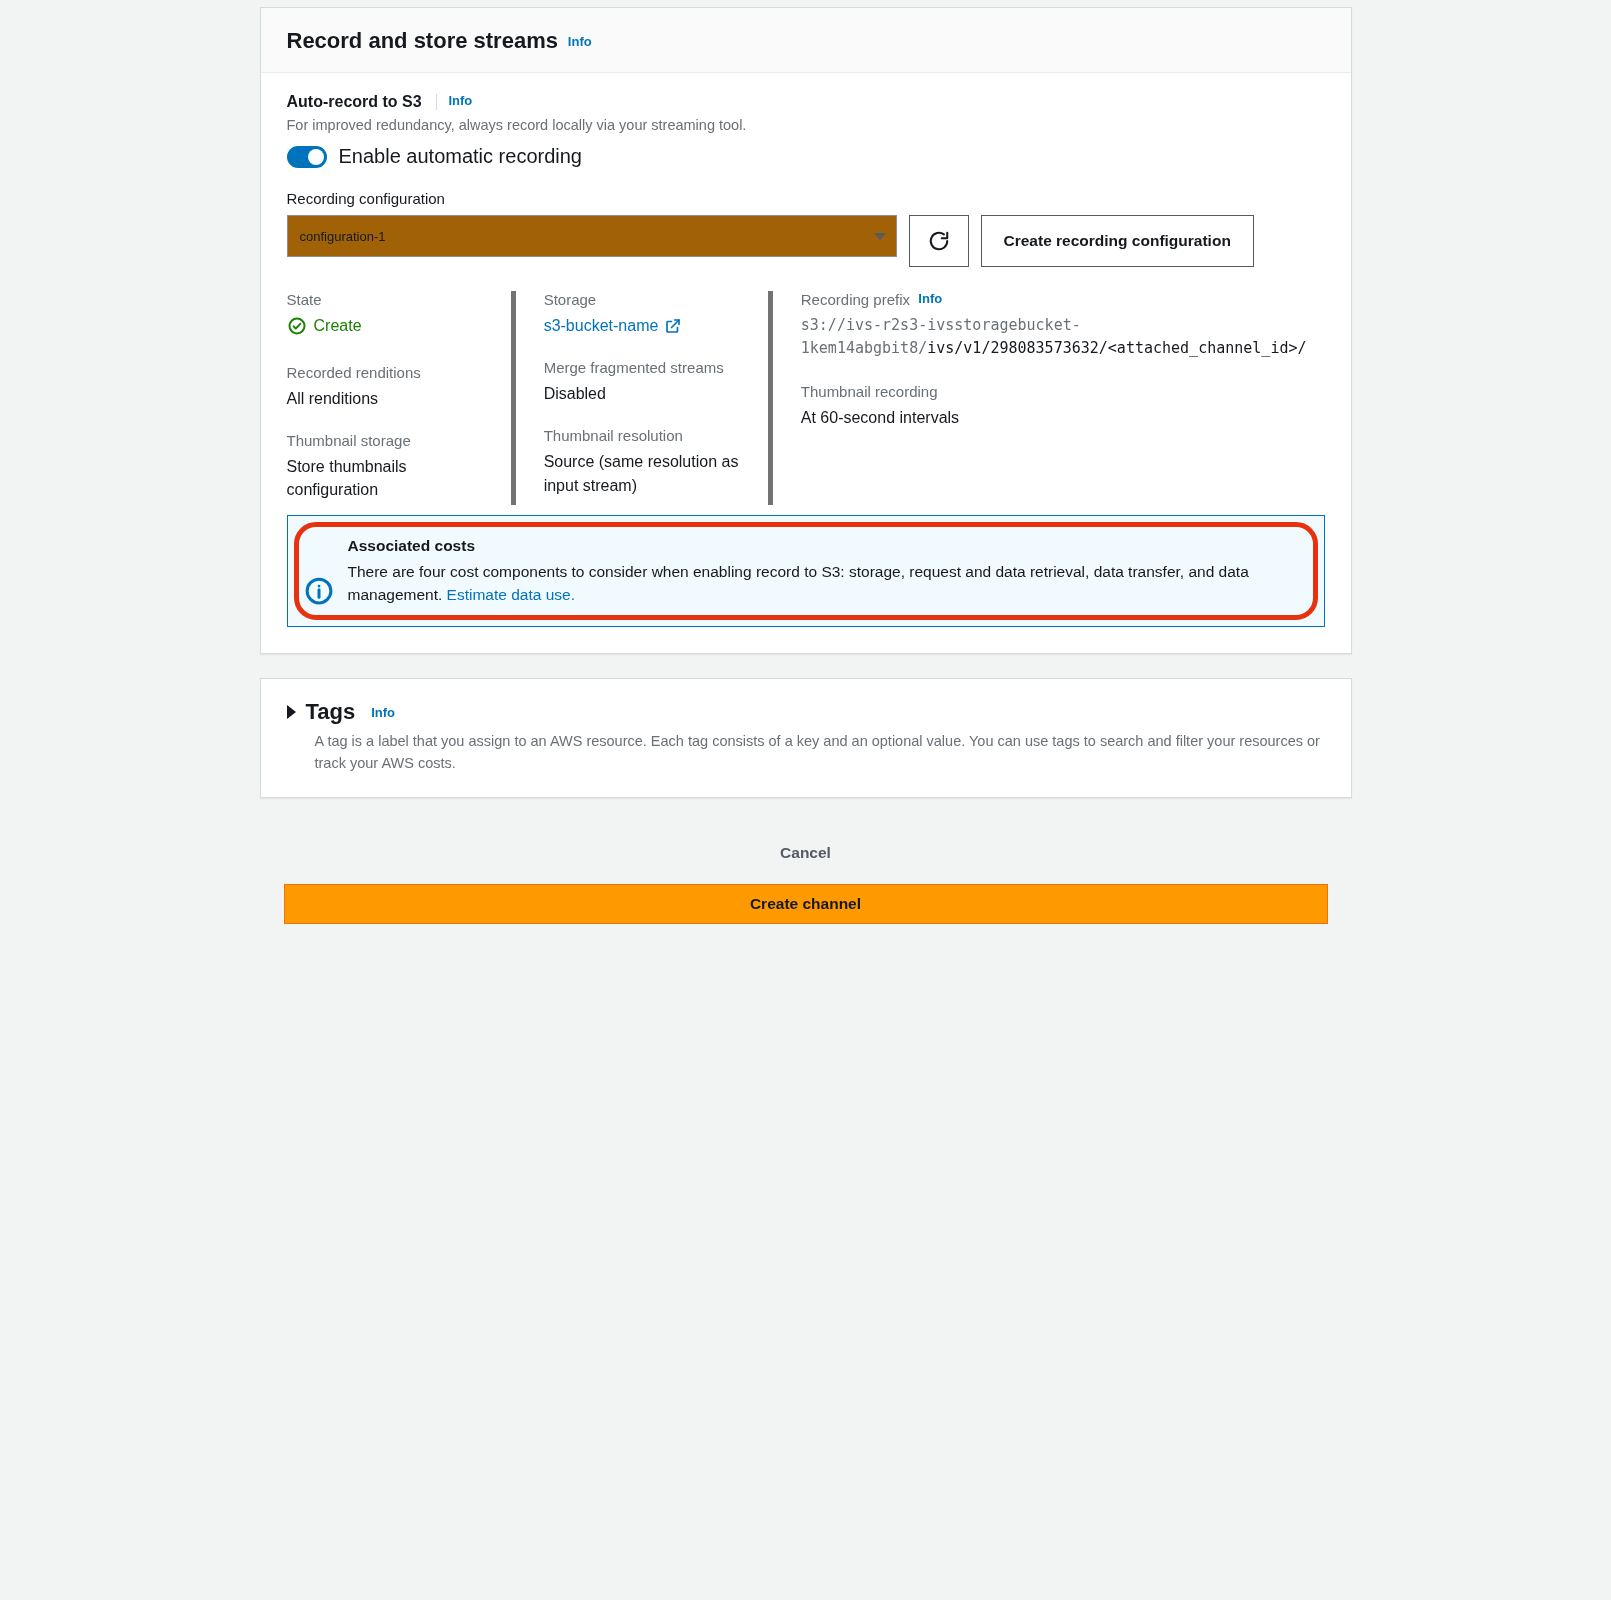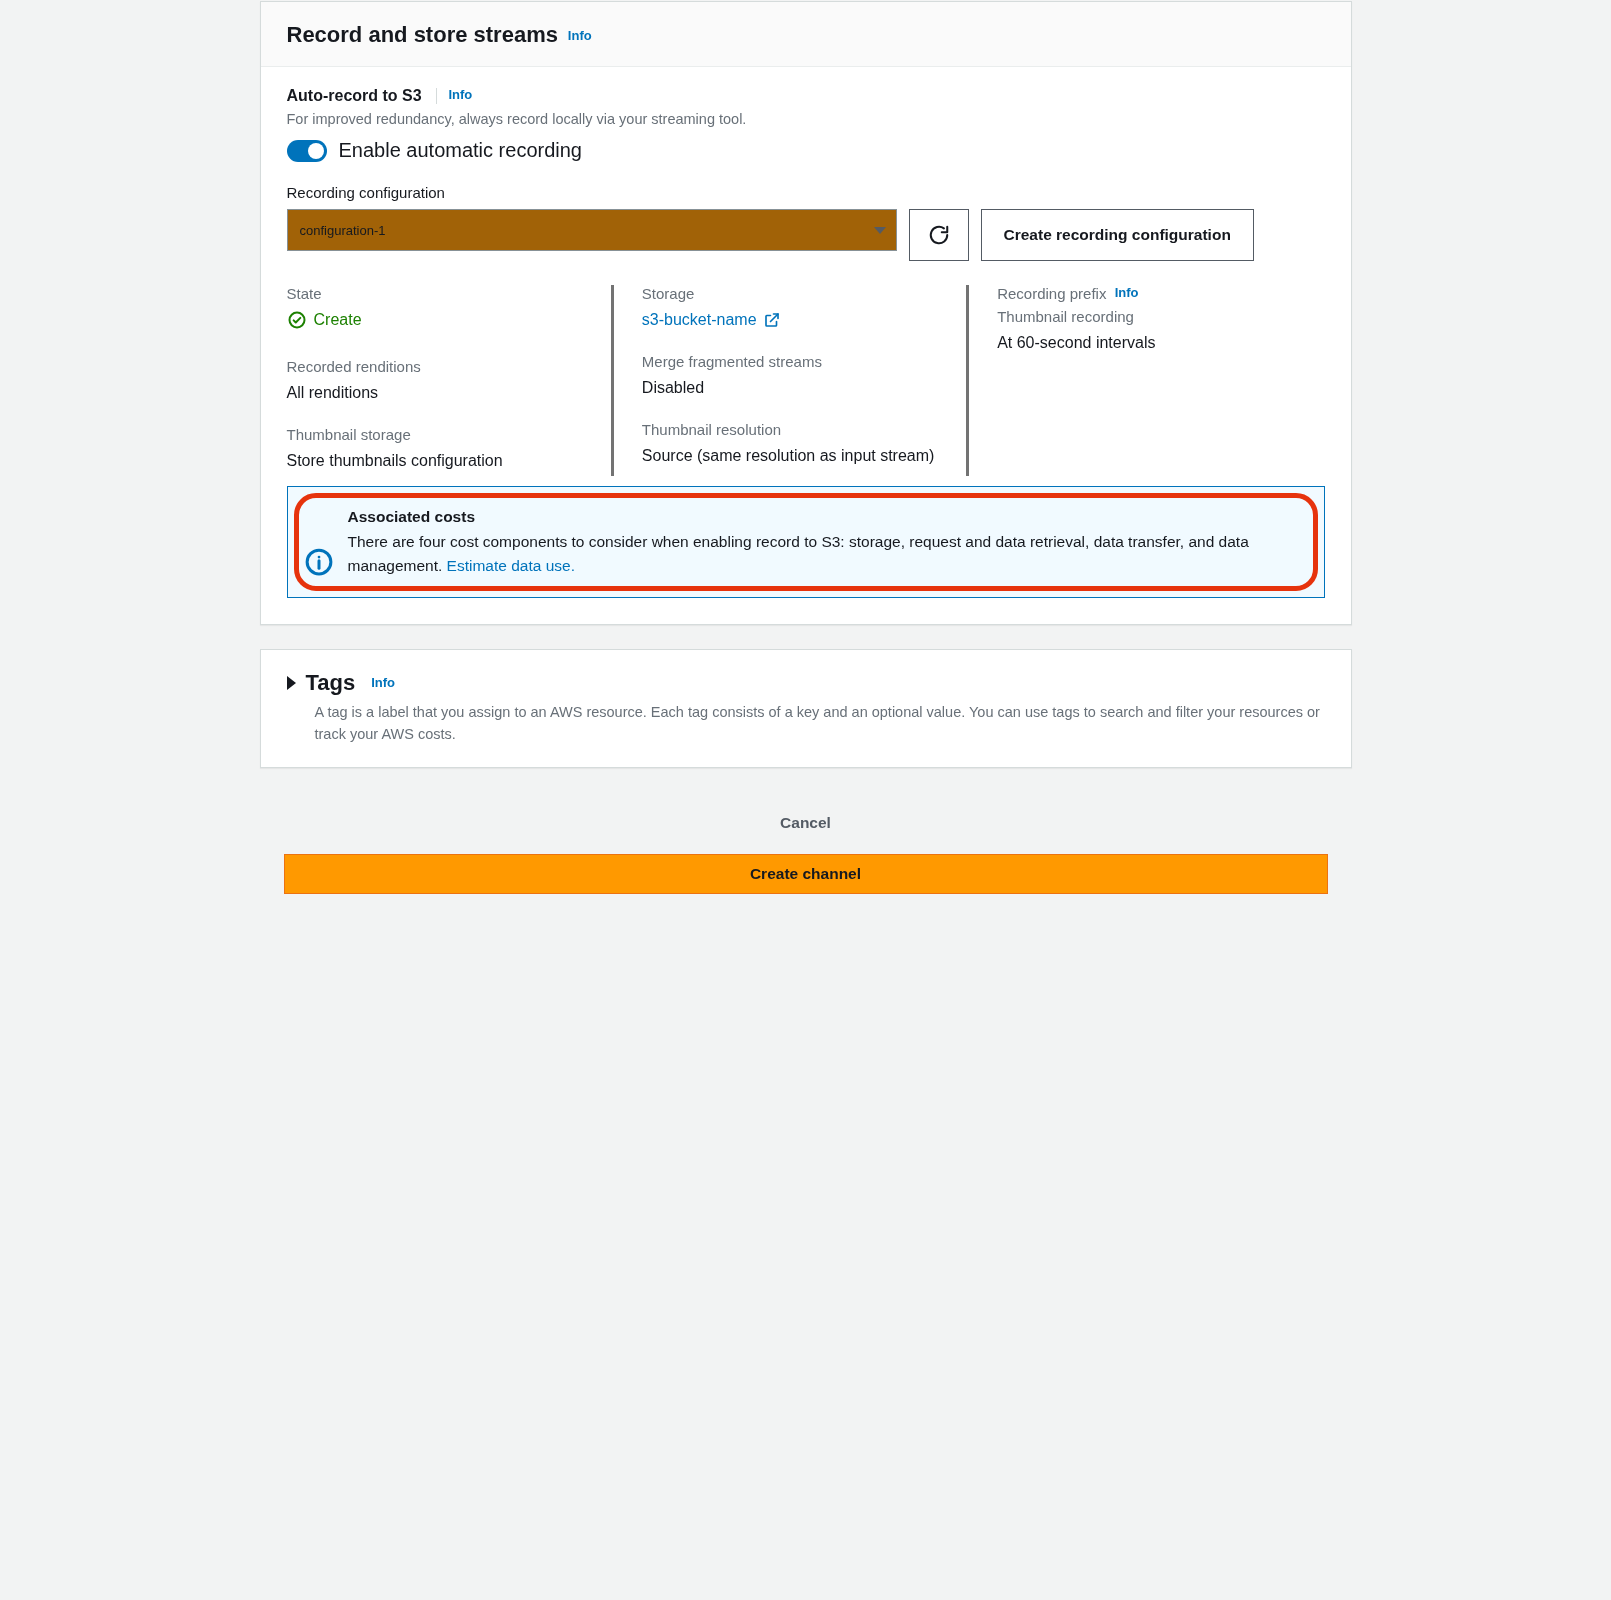--- a/index.html
+++ b/index.html
@@ -10,21 +10,21 @@
     color: #16191f;
     background: #f2f3f3;
   }
   body { width: 1611px; }
   .scale-wrap {
     
     transform-origin: top left;
   }
   .page {
     width: 1100px;
-    margin: 1px auto;
+    margin: 7px auto;
     padding: 0 4px;
   }
   .panel {
     background: #fff;
     border: 1px solid #d5dbdb;
     box-shadow: 0 1px 1px rgba(0,0,0,0.05);
     margin-bottom: 24px;
   }
   .panel-header {
     background: #fafafa;
@@ -140,21 +140,21 @@
     display: flex;
     align-items: center;
     cursor: pointer;
   }
   .detail-grid {
     display: grid;
     grid-template-columns: 1fr 1fr 1fr;
     gap: 26px 28px;
     border-bottom: none;
   }
-  .detail-col { border-right: 3px solid #737373; padding-right: 18px; }
+  .detail-col { border-right: 5px solid #737373; padding-right: 18px; }
   .detail-col:last-child { border-right: none; }
   .detail-label {
     color: #687078;
     font-size: 15px;
     margin-bottom: 6px;
   }
   .detail-value {
     font-size: 16px;
     color: #16191f;
     margin-bottom: 22px;
@@ -321,20 +321,23 @@
           <div class="detail-value">Disabled</div>
           <div class="detail-label">Thumbnail resolution</div>
           <div class="detail-value last">Source (same resolution as input stream)</div>
         </div>
 
         <div class="detail-col">
           <div class="detail-label">
             <span>Recording prefix</span>&nbsp;
             <a class="info-link small">Info</a>
           </div>
+          <div class="detail-value mono">
+            <span class="muted">s3://ivs-r2s3-ivsstoragebucket-1kem14abgbit8/</span><span>ivs/v1/298083573632/&lt;attached_channel_id&gt;/</span>
+          </div>
           <div class="detail-label">Thumbnail recording</div>
           <div class="detail-value last">At 60-second intervals</div>
         </div>
       </div>
 
       <div class="info-box">
         <div class="highlight-ring"></div>
         <svg width="30" height="30" viewBox="0 0 24 24" fill="none" stroke="#0073bb" stroke-width="2.4" stroke-linecap="round" stroke-linejoin="round" style="flex:0 0 auto; margin-top:1px;">
           <circle cx="12" cy="12" r="9.5"></circle>
           <circle cx="12" cy="8" r="1.1" fill="#0073bb" stroke="none"></circle>

